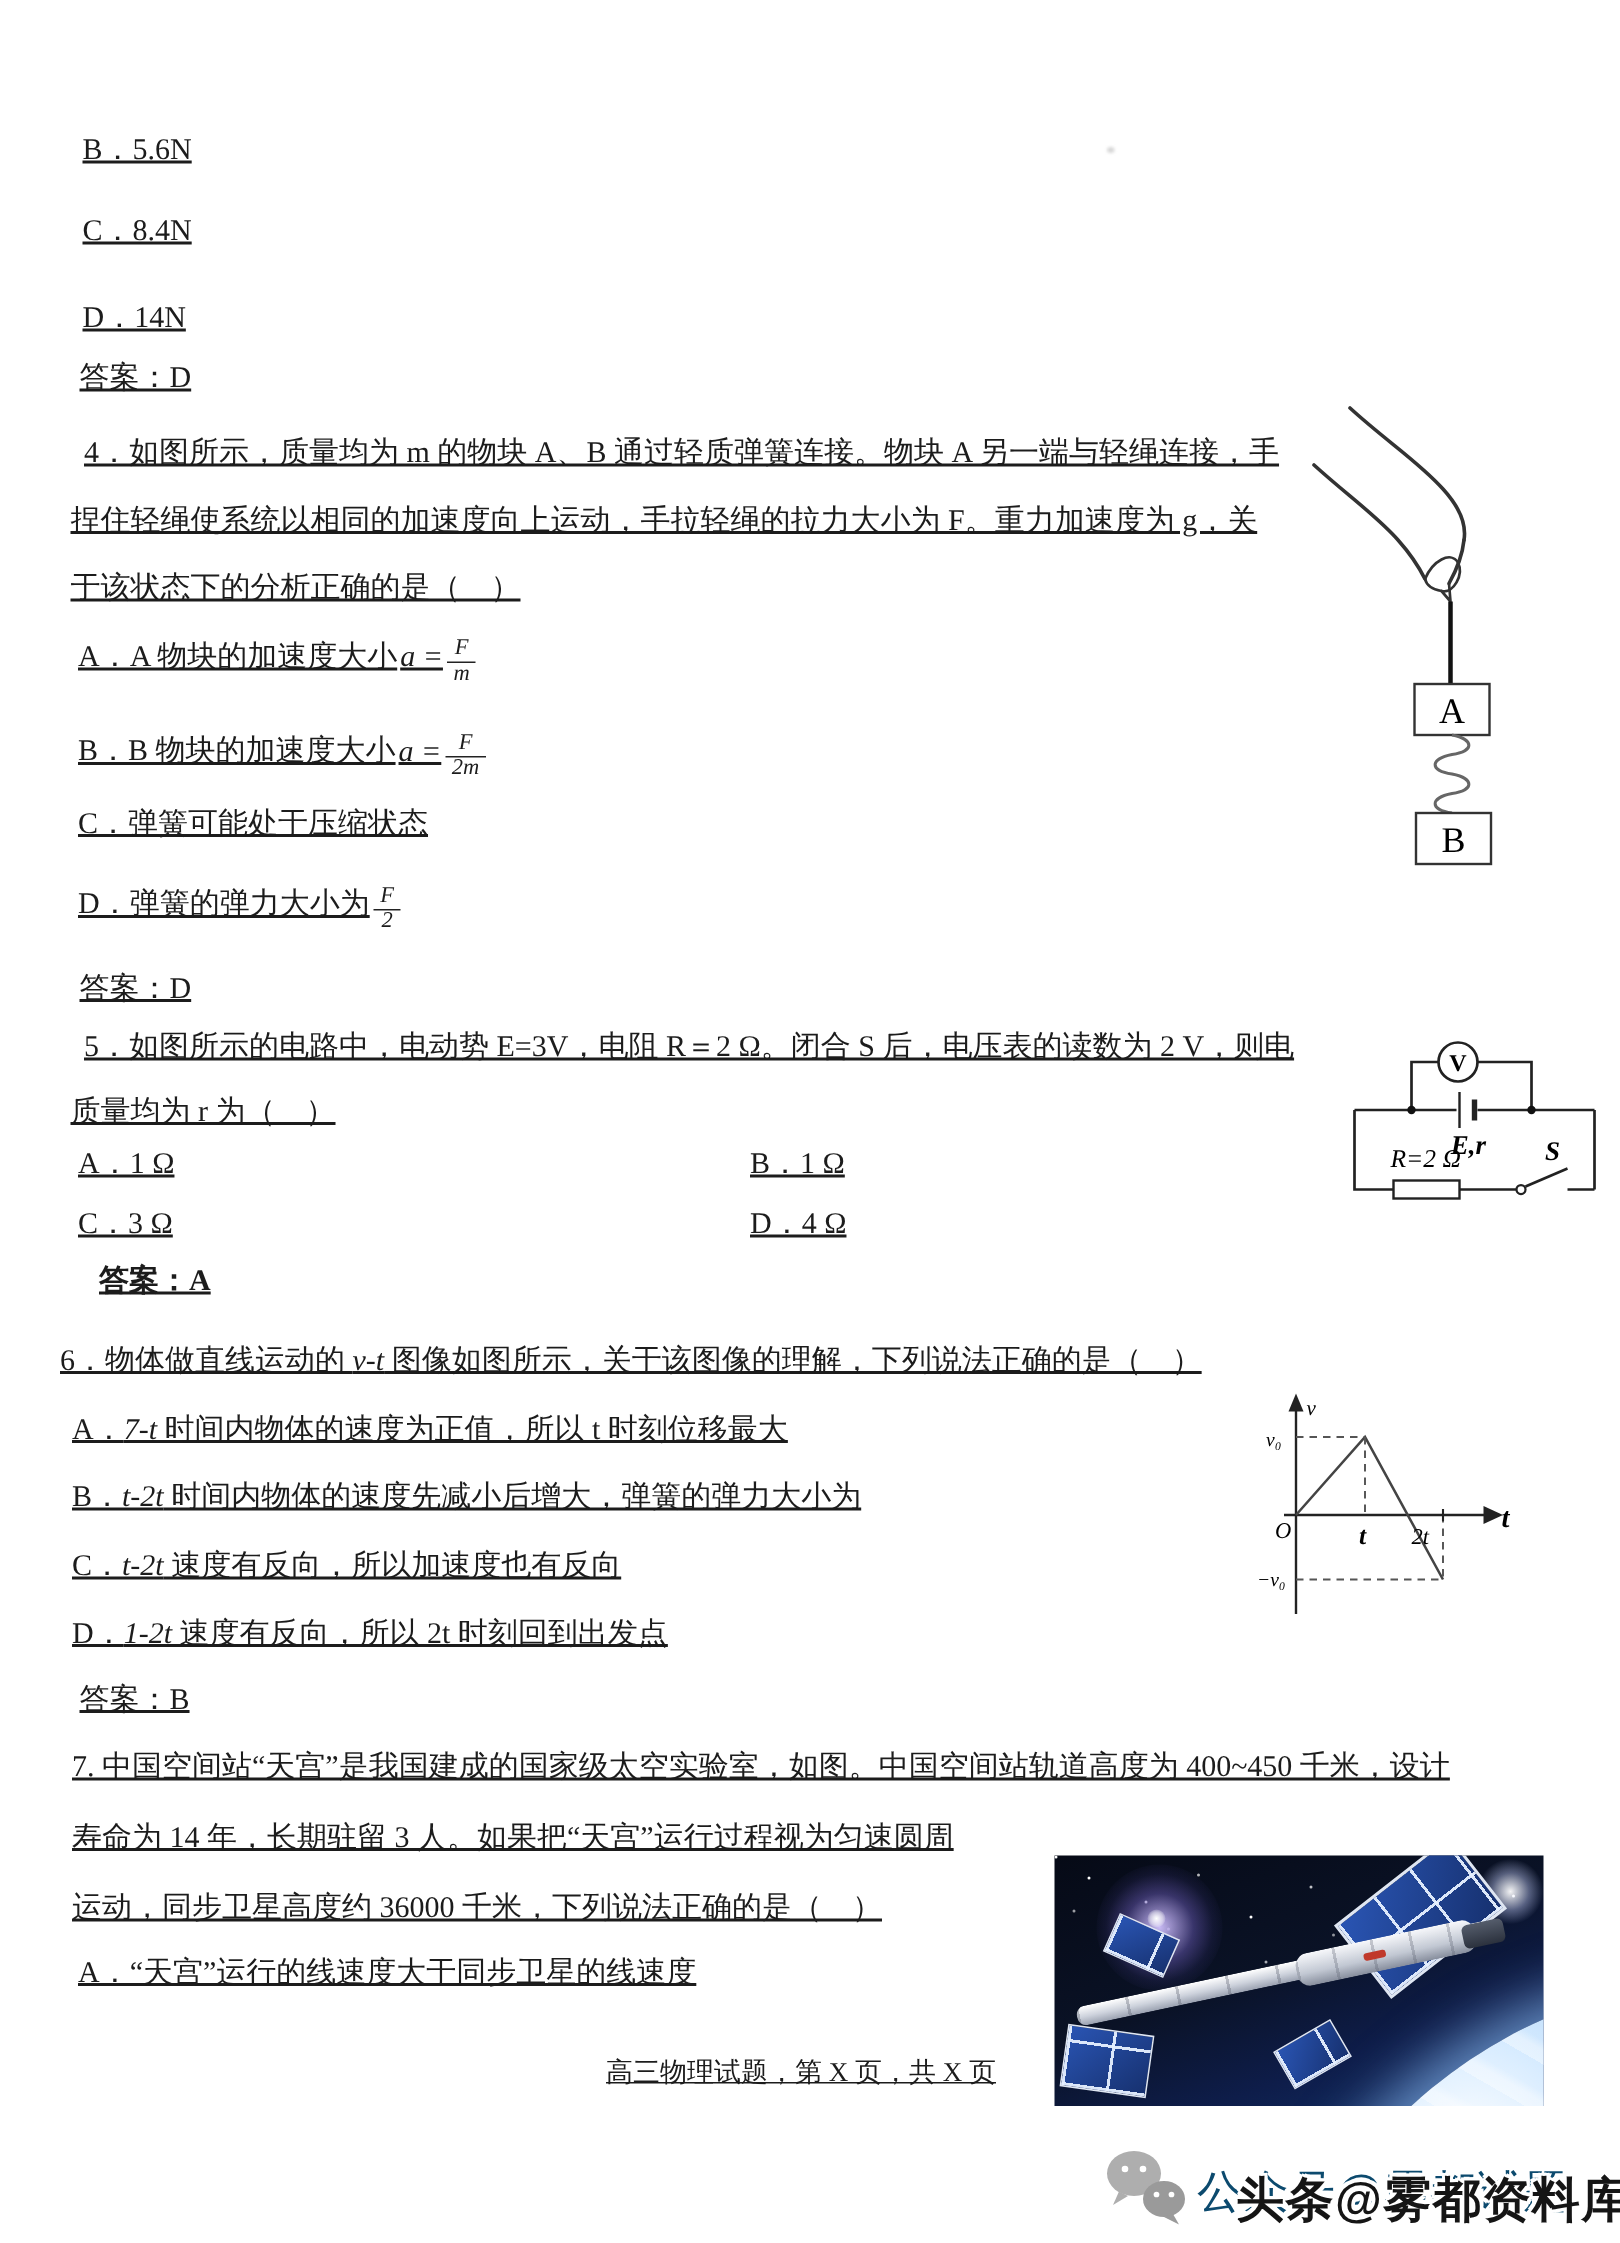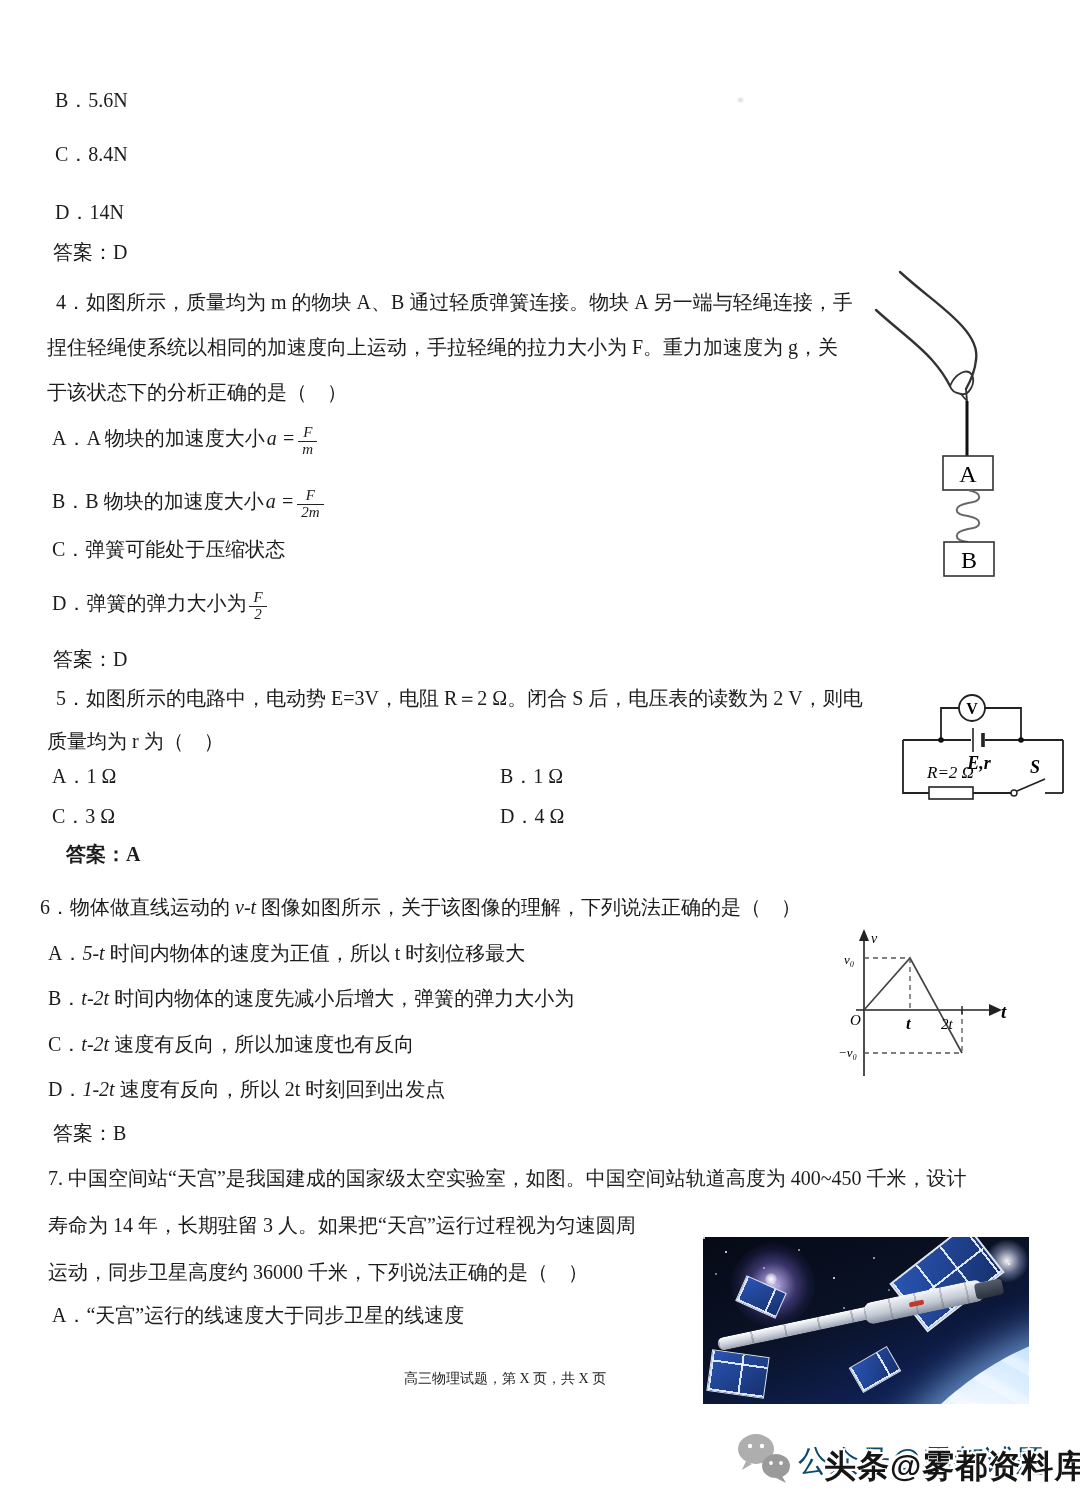--- a/index.html
+++ b/index.html
@@ -1,21 +1,21 @@
 <!DOCTYPE html>
 <html><head>
 <meta charset="utf-8">
 <style>
   html,body{margin:0;padding:0;}
   body{
     width:1080px;height:1495px;position:relative;background:#ffffff;
     font-family:"Liberation Serif","DejaVu Serif",serif;color:#1c1c1c;
     overflow:hidden;
   }
-  .line{position:absolute;white-space:nowrap;font-size:20px;line-height:1.25;}
+  .line{position:absolute;white-space:nowrap;font-size:20px;line-height:1.25;text-decoration:underline;}
   .bold{font-weight:bold;}
   .frac{display:inline-block;vertical-align:-9px;text-align:center;font-style:italic;line-height:1.05;font-size:15px;margin-left:3px;}
   .frac .num{display:block;padding:0 4px;border-bottom:1.4px solid #222;}
   .frac .den{display:block;padding:0 4px;}
   .mvar{font-style:italic;margin-left:2px;}
   .fig{position:absolute;}
   .speck{position:absolute;left:738px;top:98px;width:5px;height:4px;background:#d7d7d7;border-radius:50%;filter:blur(1px);}
   
   .space{position:absolute;left:703px;top:1237px;width:326px;height:167px;overflow:hidden;
     background:linear-gradient(160deg,#060a16 0%,#0a1226 45%,#0e1d4a 72%,#123068 100%);}
@@ -137,21 +137,21 @@
     <circle cx="121" cy="115" r="3" fill="#fff" stroke="#222" stroke-width="1.5"></circle>
     <line x1="124" y1="113" x2="152" y2="101" stroke="#222" stroke-width="1.8"></line>
     <text x="137" y="95" font-size="18" font-weight="bold" font-style="italic">S</text>
   </svg>
 </div>
 
 <div class="line" style="left:40px;top:895px">
   <span>6．物体做直线运动的 </span><i>v-t</i><span> 图像如图所示，关于该图像的理解，下列说法正确的是（　）</span>
 </div>
 <div class="line" style="left:48px;top:941px">
-  <span>A．</span><i>5-t</i><span> 时间内物体的速度为正值，所以 t 时刻位移最大</span>
+  <span>A．</span><i>7-t</i><span> 时间内物体的速度为正值，所以 t 时刻位移最大</span>
 </div>
 <div class="line" style="left:48px;top:986px">
   <span>B．</span><i>t-2t</i><span> 时间内物体的速度先减小后增大，弹簧的弹力大小为</span>
 </div>
 <div class="line" style="left:48px;top:1032px">
   <span>C．</span><i>t-2t</i><span> 速度有反向，所以加速度也有反向</span>
 </div>
 <div class="line" style="left:48px;top:1077px">
   <span>D．</span><i>1-2t</i><span> 速度有反向，所以 2t 时刻回到出发点</span>
 </div>
@@ -197,21 +197,21 @@
   <div class="panel panel-big"></div>
   <div class="panel panel-left"></div>
   <div class="station-body"></div>
   <div class="station-mod"></div>
   <div class="station-nose"></div>
   <div class="red-mark"></div>
   <div class="panel panel-bl"></div>
   <div class="panel panel-cb"></div>
 </div>
 
-<div class="line" style="left:404px;top:1370px;font-size:14px">高三物理试题，第 X 页，共 X 页</div>
+<div class="line" style="left:404px;top:1370px;font-size:18px">高三物理试题，第 X 页，共 X 页</div>
 
 <div class="fig" style="left:736px;top:1433px">
   <svg width="58" height="52" viewBox="0 0 58 52">
     <ellipse cx="20" cy="16" rx="18" ry="15" fill="#aeaeae"></ellipse>
     <path d="M10,28 L6,37 L16,31 Z" fill="#aeaeae"></path>
     <circle cx="14" cy="13" r="2.2" fill="#fff"></circle>
     <circle cx="26" cy="13" r="2.2" fill="#fff"></circle>
     <ellipse cx="40" cy="33" rx="14" ry="12" fill="#9a9a9a"></ellipse>
     <path d="M46,43 L50,50 L40,45 Z" fill="#9a9a9a"></path>
     <circle cx="35" cy="30" r="1.9" fill="#fff"></circle>

